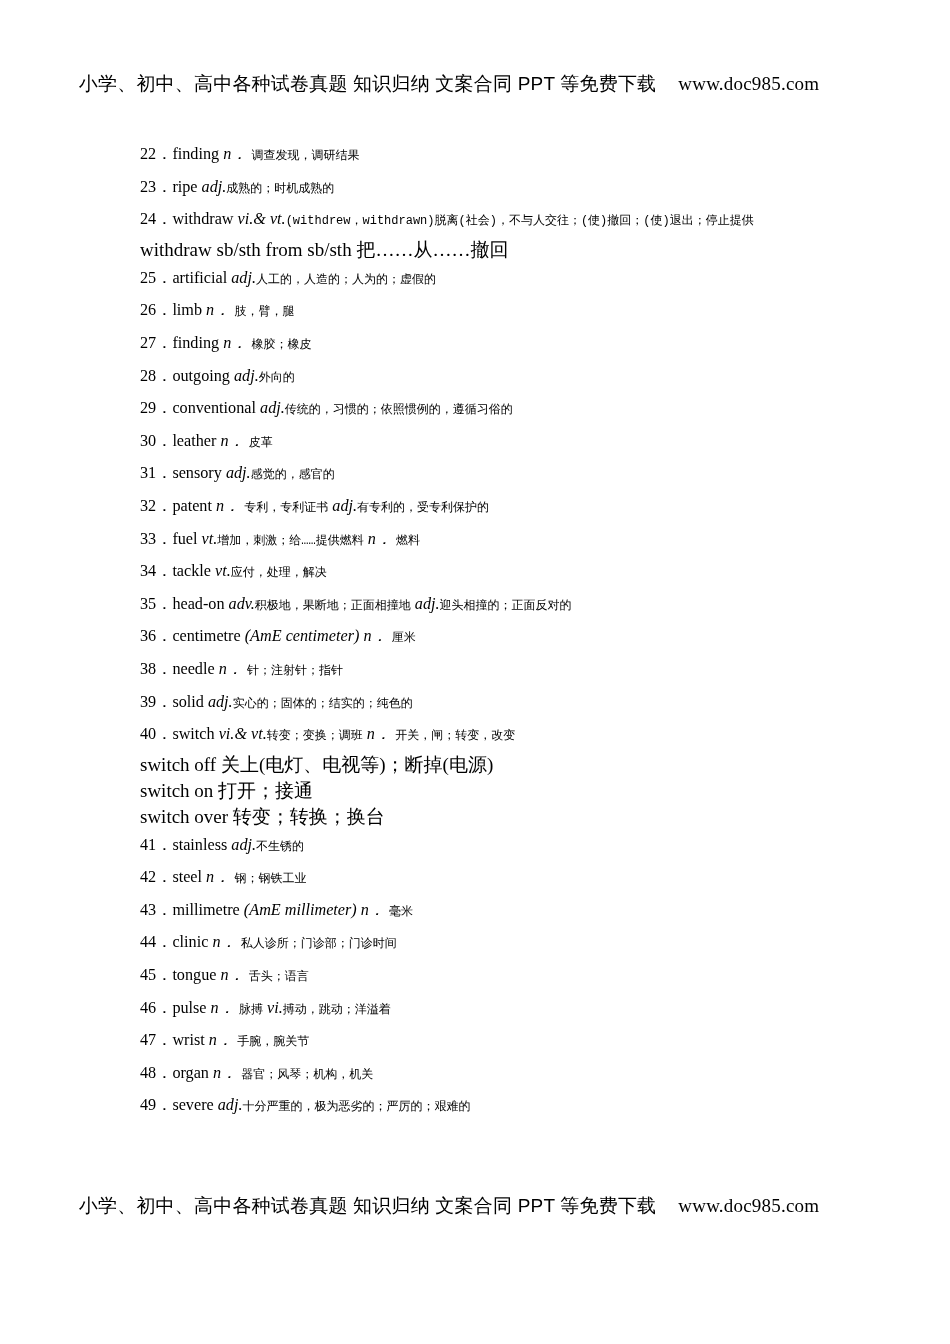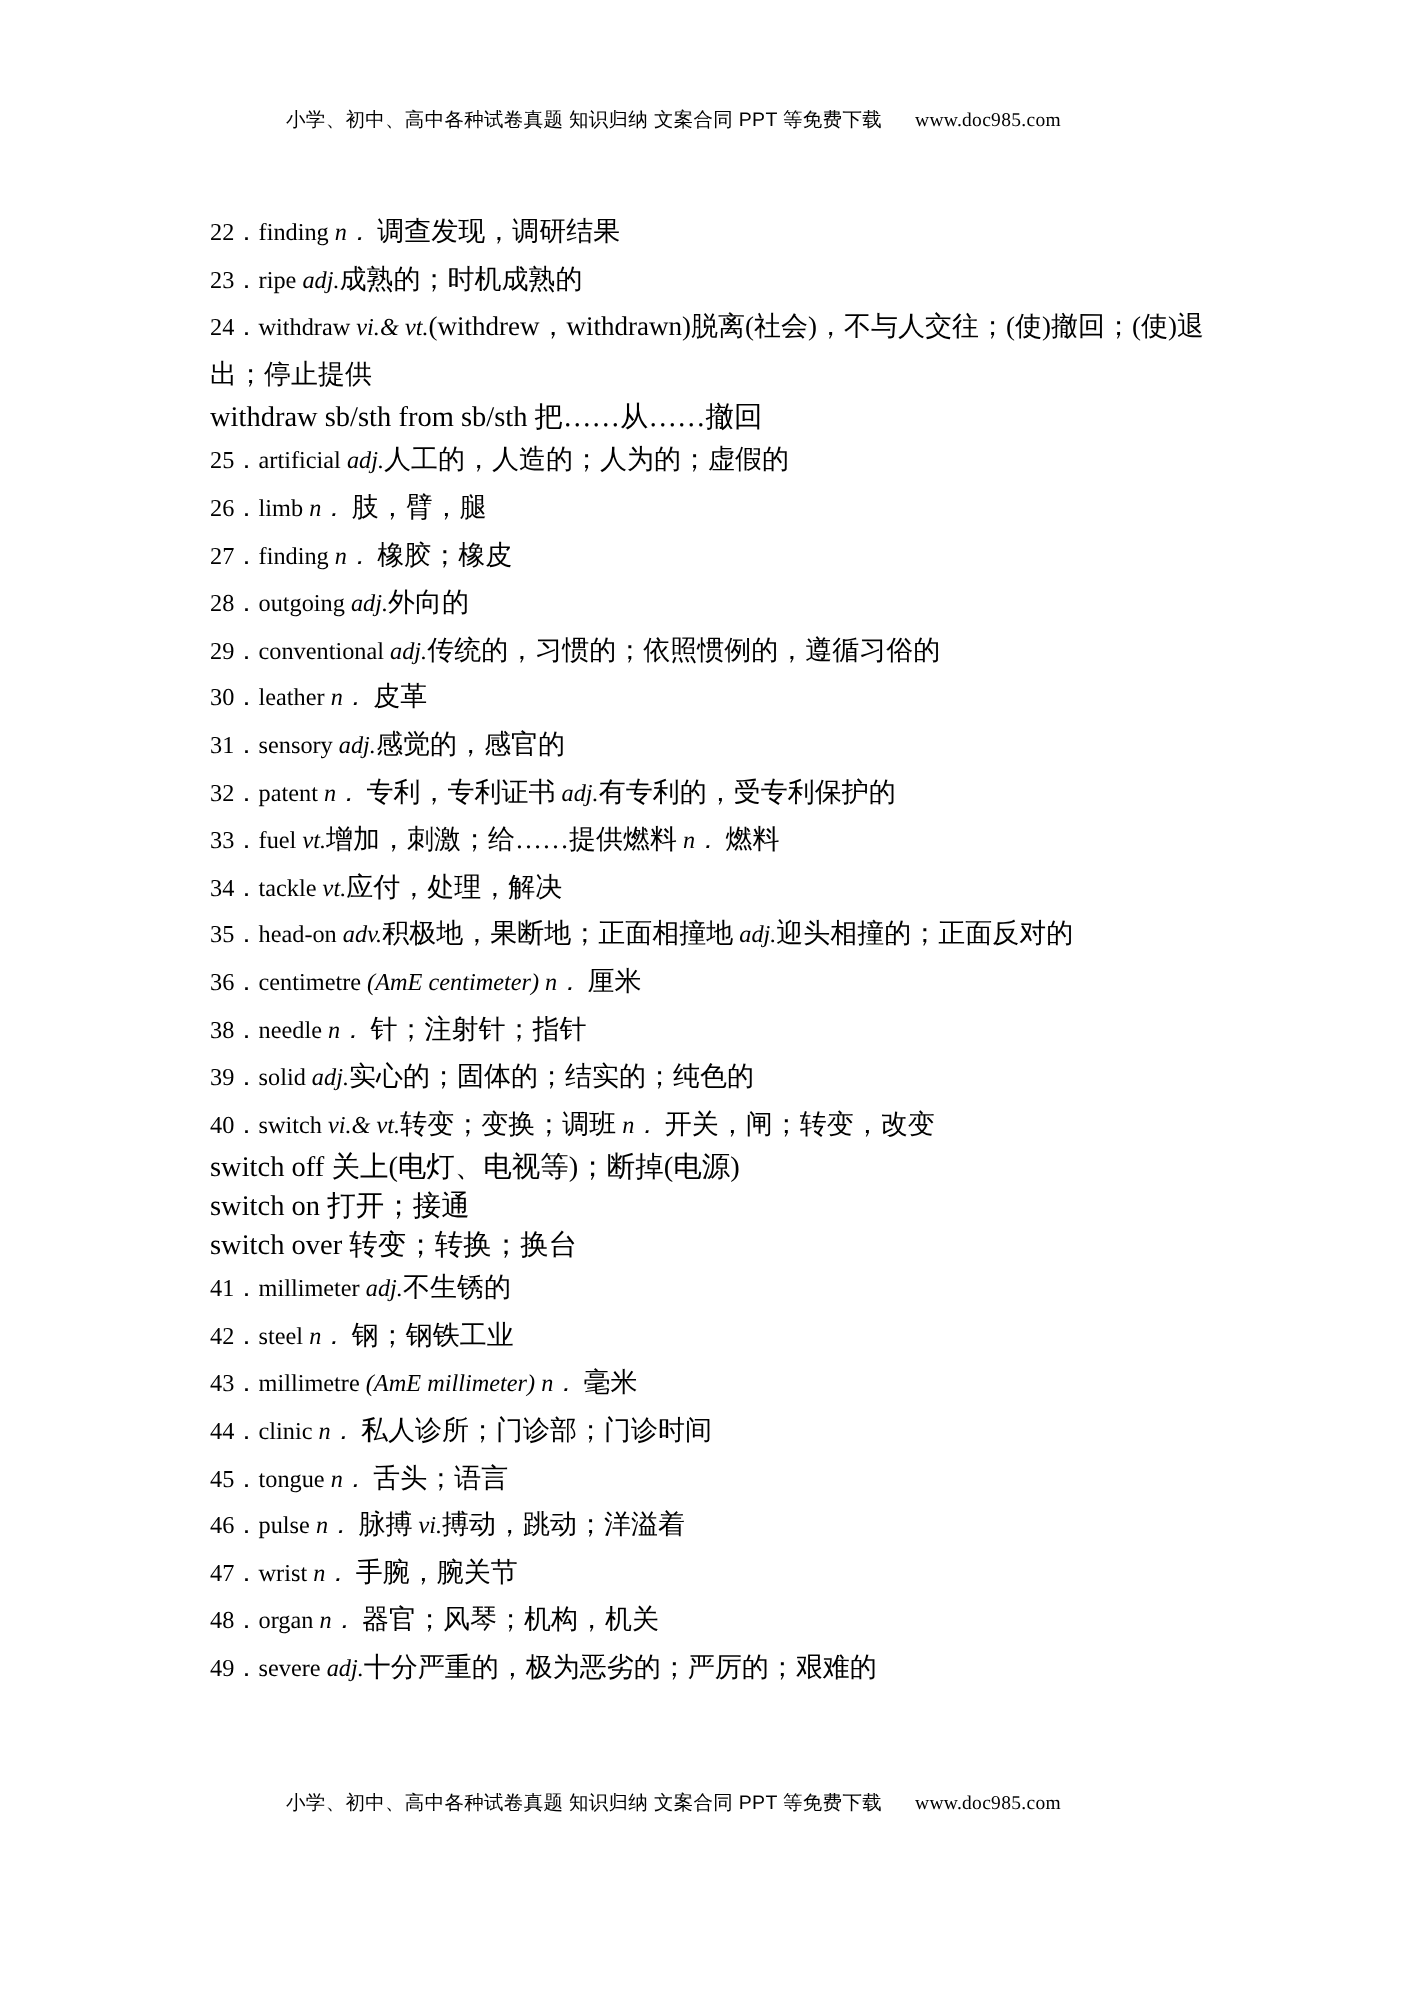--- a/index.html
+++ b/index.html
@@ -20,21 +20,21 @@
     width: 950px;
     height: 1344px;
     box-sizing: border-box;
   }
   .header-note, .footer-note {
     position: absolute;
     left: 0;
     width: 898px;
     text-align: center;
     font-family: "Liberation Sans", sans-serif;
-    font-size: 13px;
+    font-size: 19px;
     color: #000000;
     letter-spacing: 0.2px;
   }
   .header-note { top: 71px; }
   .footer-note { top: 1193px; }
   .note-url {
     margin-left: 22px;
     font-family: "Liberation Serif", serif;
   }
   .content {
@@ -54,22 +54,22 @@
   }
   .word {
     font-family: "Liberation Serif", serif;
     text-align: center;
   }
   .pos {
     font-style: italic;
     font-family: "Liberation Serif", serif;
   }
   .cn {
-    font-family: Liberation Serif, serif;
-    font-size: 18px;
+    font-family: Liberation Mono, monospace;
+    font-size: 12px;
   }
   .phr {
     font-family: "Liberation Serif", serif;
     font-size: 19px;
   }
 </style>
 </head>
 <body>
 
 <div class="page">
@@ -161,21 +161,21 @@
       <span>switch off 关上(电灯、电视等)；断掉(电源)</span>
     </div>
     <div class="phr">
       <span>switch on 打开；接通</span>
     </div>
     <div class="phr">
       <span>switch over 转变；转换；换台</span>
     </div>
 
     <div class="entry">
-      <span class="num">41．</span><span class="word">millimeter</span> <span class="pos">adj.</span><span class="cn">不生锈的</span>
+      <span class="num">41．</span><span class="word">stainless</span> <span class="pos">adj.</span><span class="cn">不生锈的</span>
     </div>
 
     <div class="entry">
       <span class="num">42．</span><span class="word">steel</span> <span class="pos">n．</span> <span class="cn">钢；钢铁工业</span>
     </div>
 
     <div class="entry">
       <span class="num">43．</span><span class="word">millimetre</span> <span class="pos">(AmE millimeter)</span> <span class="pos">n．</span> <span class="cn">毫米</span>
     </div>
 

